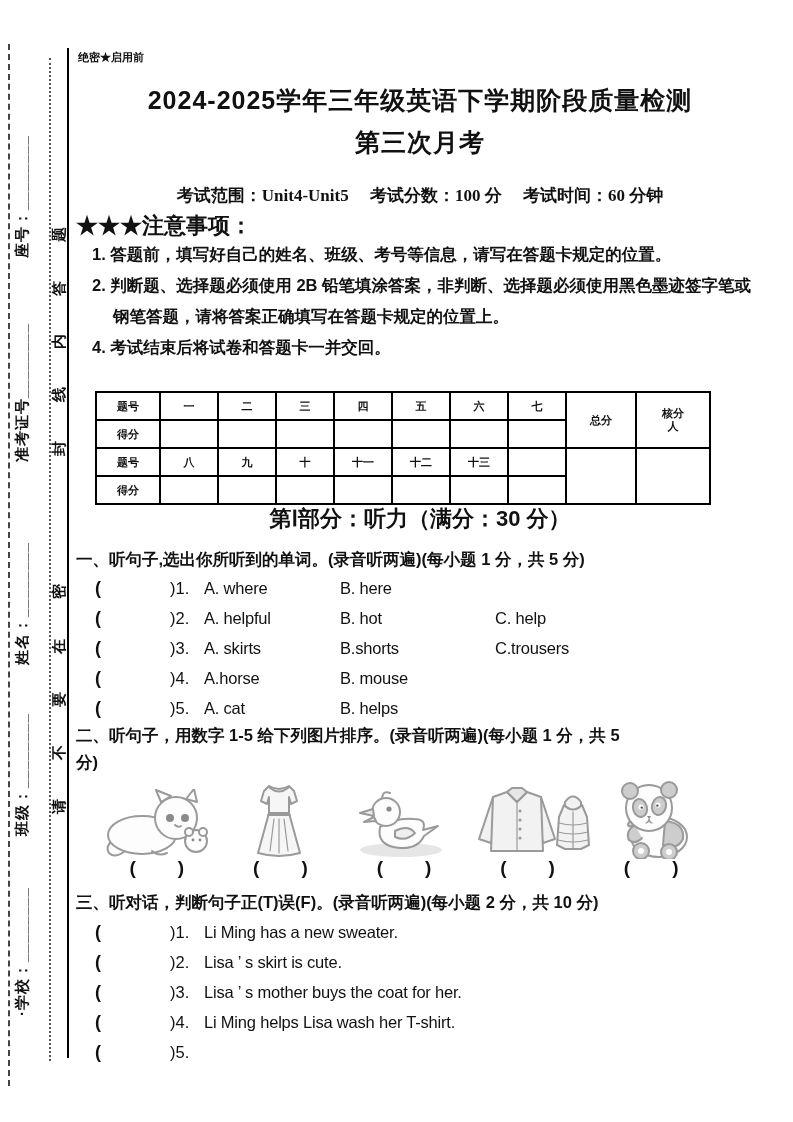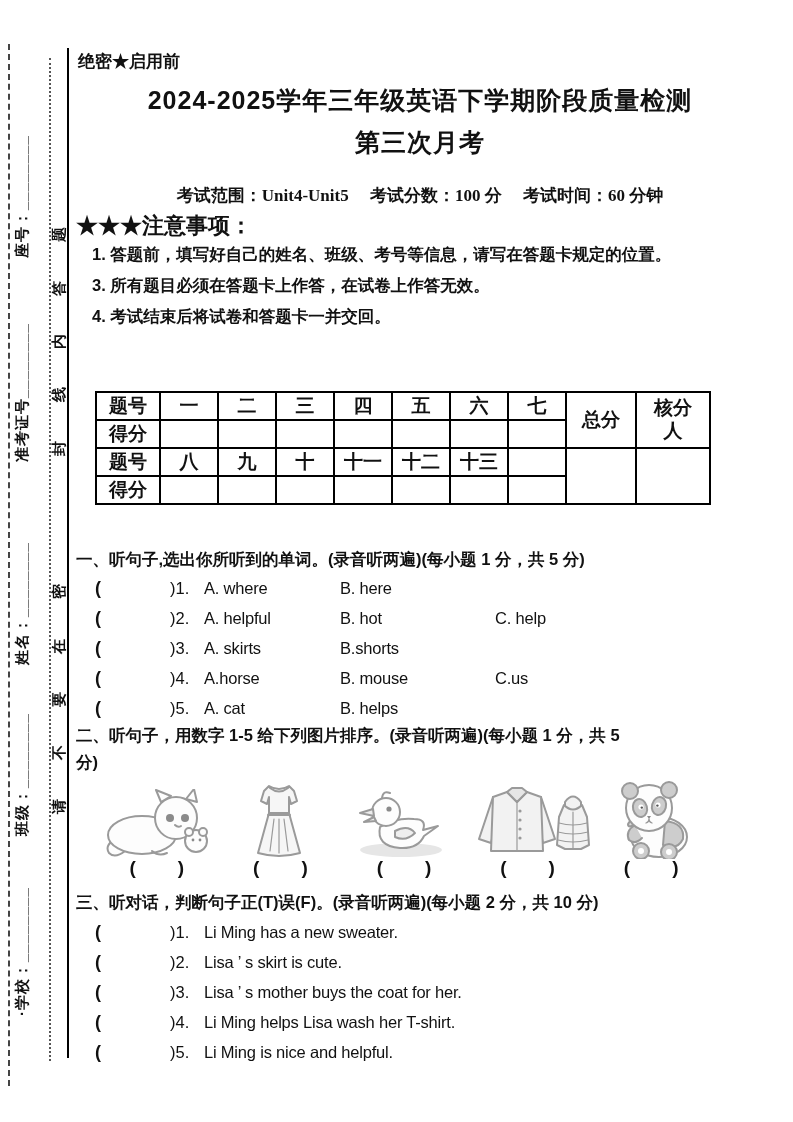--- a/index.html
+++ b/index.html
@@ -7,31 +7,31 @@
         font-family:"Liberation Sans",sans-serif;color:#111;}
   
   .cutline{position:absolute;left:8px;top:44px;height:1042px;width:0;border-left:2px dashed #444;}
   .dotline{position:absolute;left:49px;top:58px;height:1003px;width:0;border-left:2px dotted #555;}
   .mainline{position:absolute;left:67px;top:48px;height:1010px;width:0;border-left:2px solid #000;}
   .vlabel{position:absolute;left:13px;transform:rotate(-90deg);transform-origin:left top;
           white-space:nowrap;font-size:15px;font-weight:bold;letter-spacing:1px;}
   .seal-char{position:absolute;left:49px;width:20px;text-align:center;font-size:15px;
              font-weight:bold;transform:rotate(-90deg);}
   
-  .classification{position:absolute;left:78px;top:50px;font-size:17px;font-weight:bold;}
+  .classification{position:absolute;left:78px;top:50px;font-size:11px;font-weight:bold;}
   .title{position:absolute;left:75px;width:690px;text-align:center;font-size:25px;font-weight:bold;letter-spacing:1px;}
   .title1{top:84px;} .title2{top:126px;}
   .exam-info{position:absolute;left:75px;top:184px;width:690px;text-align:center;
              font-family:"Liberation Serif",serif;font-size:17px;font-weight:bold;}
   .notice-head{position:absolute;left:76px;top:211px;font-size:22px;font-weight:bold;}
   .notice-list{position:absolute;left:92px;top:239px;width:666px;font-size:16.5px;
                line-height:31px;font-weight:600;}
   .notice-item{padding-left:21px;text-indent:-21px;}
   
-  .score-table{position:absolute;left:95px;top:391px;border-collapse:collapse;font-size:19px;font-weight:600;}
+  .score-table{position:absolute;left:95px;top:391px;border-collapse:collapse;font-size:11px;font-weight:600;}
   .score-table td{border:2px solid #000;text-align:center;height:26px;padding:0 2px;}
   .wrapcell{display:inline-block;width:2.3em;line-height:1.2;}
   
   .part1-head{position:absolute;left:75px;top:504px;width:690px;text-align:center;
               font-size:22px;font-weight:bold;}
   .sec-head{position:absolute;left:76px;font-size:16.5px;font-weight:600;line-height:27px;}
   .rows{position:absolute;left:95px;width:640px;}
   .qrow{display:flex;align-items:center;height:29.8px;font-size:16.5px;}
   .qrow .br{width:75px;font-size:18px;font-weight:600;}
   .qrow .no{width:34px;font-weight:400;}
@@ -73,21 +73,21 @@
   <span class="seal-char" style="top:797px;">请</span>
 
   <div class="classification">绝密★启用前</div>
   <div class="title title1">2024-2025学年三年级英语下学期阶段质量检测</div>
   <div class="title title2">第三次月考</div>
   <div class="exam-info">考试范围：Unit4-Unit5　 考试分数：100 分 　考试时间：60 分钟</div>
 
   <div class="notice-head">★★★注意事项：</div>
   <div class="notice-list">
     <div class="notice-item">1. 答题前，填写好自己的姓名、班级、考号等信息，请写在答题卡规定的位置。</div>
-    <div class="notice-item">3. 所有题目必须在答题卡上作答，在试卷上作答无效。</div>
+    <div class="notice-item">2. 判断题、选择题必须使用 2B 铅笔填涂答案，非判断、选择题必须使用黑色墨迹签字笔或钢笔答题，请将答案正确填写在答题卡规定的位置上。</div>
     <div class="notice-item">4. 考试结束后将试卷和答题卡一并交回。</div>
   </div>
 
   <table class="score-table">
     <colgroup>
       <col style="width:64px">
         <col style="width:58px">
         <col style="width:58px">
         <col style="width:58px">
       <col style="width:58px">
@@ -138,20 +138,21 @@
           <td></td>
       <td></td>
           <td></td>
       <td></td>
           <td></td>
       <td></td>
     </tr>
   </tbody>
     </table>
 
+  <div class="part1-head">第Ⅰ部分：听力（满分：30 分）</div>
 
   <div class="sec-head" style="top:546px;">一、听句子,选出你所听到的单词。(录音听两遍)(每小题 1 分，共 5 分)</div>
   <div class="rows" style="top:574px;">
     <div class="qrow">
       <span class="br">(</span>
       <span class="colA">
           <span class="no">)1.</span>
           <span class="opt">A. where</span>
         </span>
       <span class="colB">B. here</span>
@@ -165,29 +166,29 @@
       <span class="colB">B. hot</span>
       <span class="colC">C. help</span>
     </div>
     <div class="qrow">
       <span class="br">(</span>
       <span class="colA">
           <span class="no">)3.</span>
           <span class="opt">A. skirts</span>
         </span>
       <span class="colB">B.shorts</span>
+      <span class="colC">C.trousers</span>
     </div>
     <div class="qrow">
       <span class="br">(</span>
       <span class="colA">
           <span class="no">)4.</span>
           <span class="opt">A.horse</span>
         </span>
       <span class="colB">B. mouse</span>
-      <span class="colC">C.us</span>
     </div>
     <div class="qrow">
       <span class="br">(</span>
       <span class="colA">
           <span class="no">)5.</span>
           <span class="opt">A. cat</span>
         </span>
       <span class="colB">B. helps</span>
     </div>
   </div>
@@ -317,17 +318,16 @@
       <span class="sent">Lisa ’ s mother buys the coat for her.</span>
     </div>
     <div class="qrow">
       <span class="br">(</span>
       <span class="no">)4.</span>
       <span class="sent">Li Ming helps Lisa wash her T-shirt.</span>
     </div>
     <div class="qrow">
       <span class="br">(</span>
       <span class="no">)5.</span>
-      <span class="sent">Li Ming is nice and helpful.</span>
     </div>
   </div>
 
 </div>
 
 </body></html>

